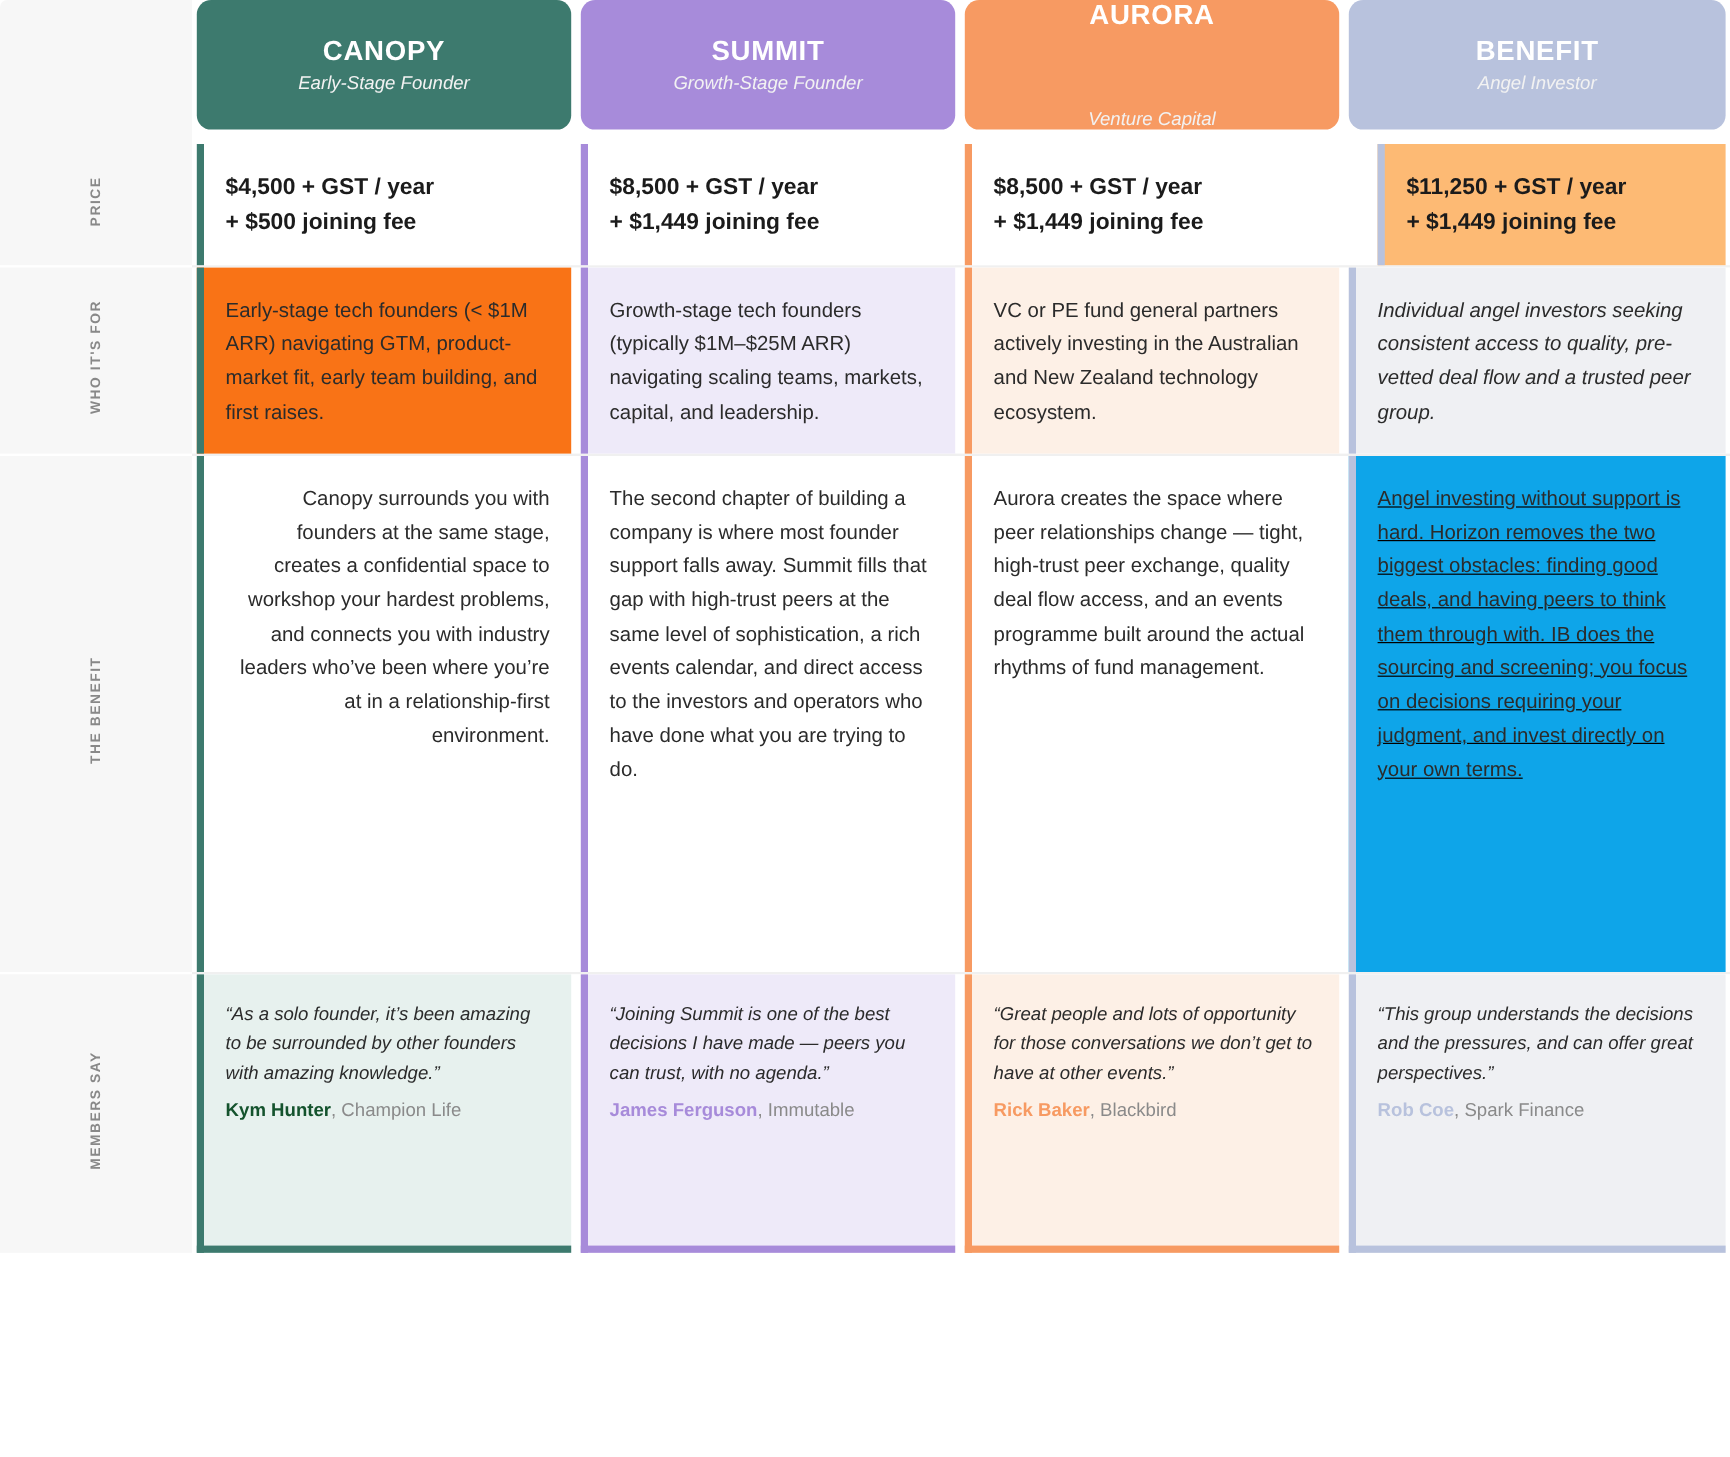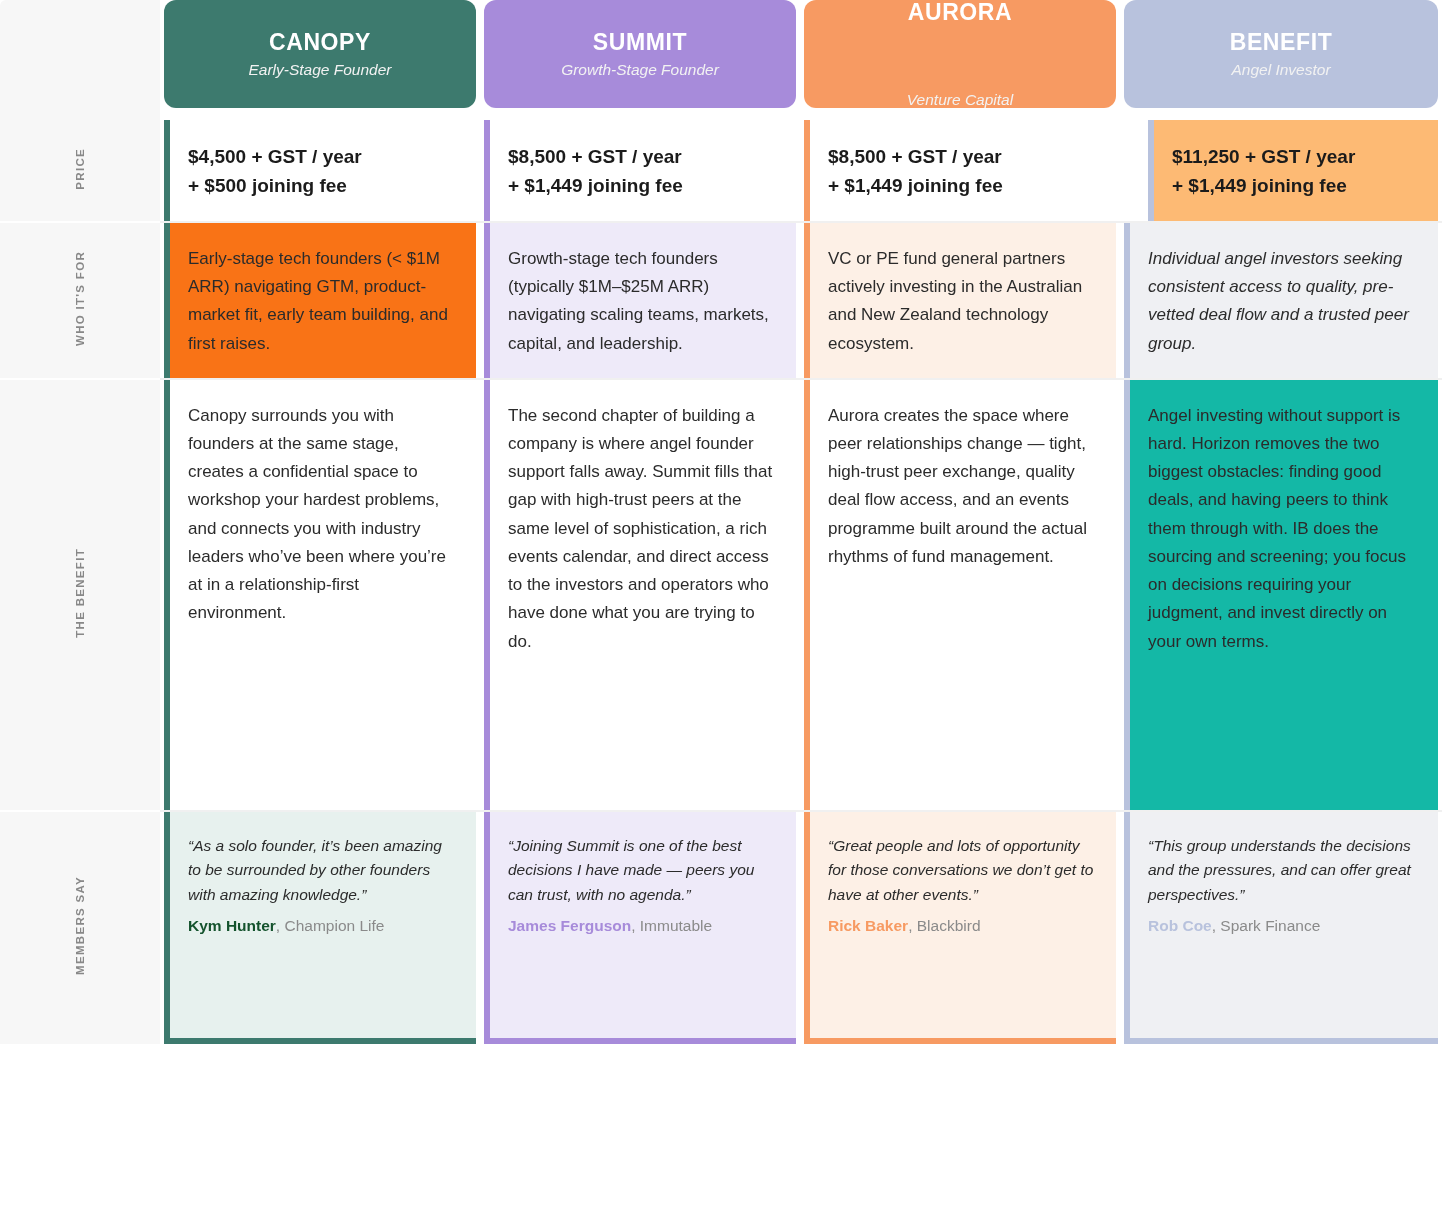--- a/index.html
+++ b/index.html
@@ -250,36 +250,36 @@
           </div>
         </td>
       </tr>
 
       <tr>
         <td class="rowlabel">
           <span class="rowlabel-text">THE BENEFIT</span>
         </td>
 
         <td class="datacell">
-          <div class="cellbox" id="ben-0" style="min-height: 430px; border-left-color: rgb(61, 122, 110); background: rgb(255, 255, 255);">
+          <div class="cellbox" id="ben-0" style="min-height: 430px; border-left-color: rgb(61, 122, 110); background: rgb(255, 255, 255); text-align: right;">
             <div class="body-text">Canopy surrounds you with founders at the same stage, creates a confidential space to workshop your hardest problems, and connects you with industry leaders who’ve been where you’re at in a relationship-first environment.</div>
           </div>
         </td>
         <td class="datacell">
           <div class="cellbox" id="ben-1" style="min-height: 430px; border-left-color: rgb(167, 139, 218); background: rgb(255, 255, 255);">
-            <div class="body-text">The second chapter of building a company is where angel founder support falls away. Summit fills that gap with high-trust peers at the same level of sophistication, a rich events calendar, and direct access to the investors and operators who have done what you are trying to do.</div>
+            <div class="body-text">The second chapter of building a company is where most founder support falls away. Summit fills that gap with high-trust peers at the same level of sophistication, a rich events calendar, and direct access to the investors and operators who have done what you are trying to do.</div>
           </div>
         </td>
         <td class="datacell">
           <div class="cellbox" id="ben-2" style="min-height: 430px; border-left-color: rgb(247, 154, 98); background: rgb(255, 255, 255);">
             <div class="body-text">Aurora creates the space where peer relationships change — tight, high-trust peer exchange, quality deal flow access, and an events programme built around the actual rhythms of fund management.</div>
           </div>
         </td>
         <td class="datacell">
-          <div class="cellbox" id="ben-3" style="min-height: 430px; border-left-color: rgb(184, 194, 221); background: #14b8a6;">
+          <div class="cellbox" id="ben-3" style="min-height: 430px; border-left-color: rgb(184, 194, 221); background: #0ea5e9; text-decoration: underline;">
             <div class="body-text">Angel investing without support is hard. Horizon removes the two biggest obstacles: finding good deals, and having peers to think them through with. IB does the sourcing and screening; you focus on decisions requiring your judgment, and invest directly on your own terms.</div>
           </div>
         </td>
       </tr>
 
       <tr>
         <td class="rowlabel last">
           <span class="rowlabel-text">MEMBERS SAY</span>
         </td>
 

